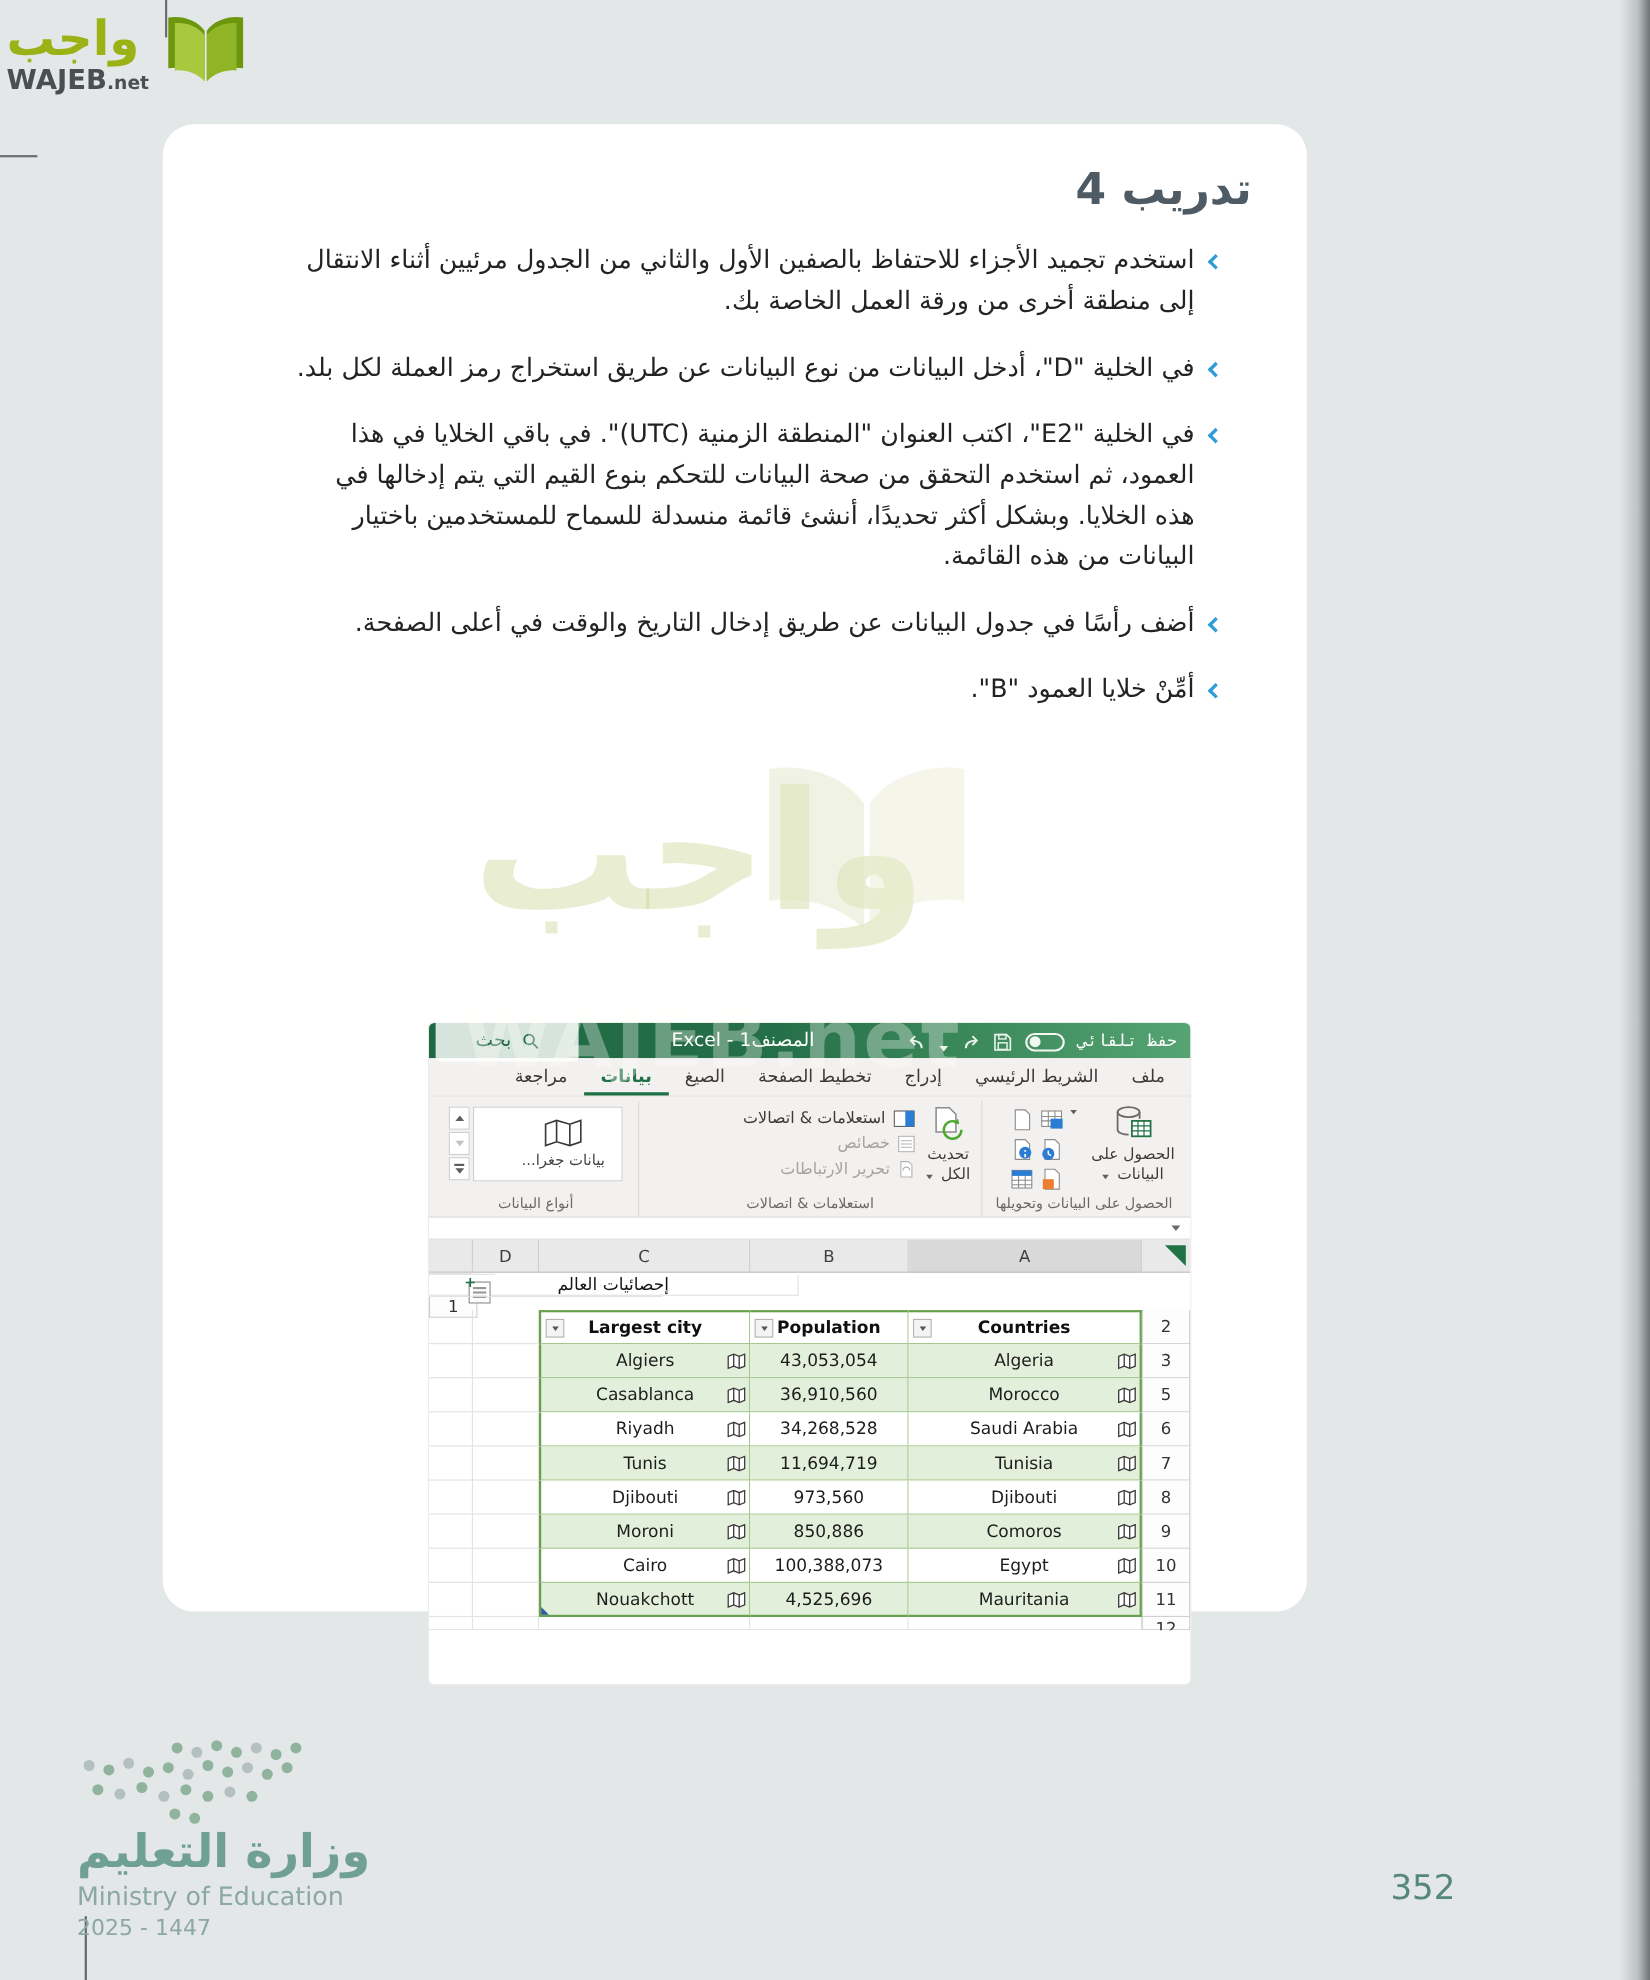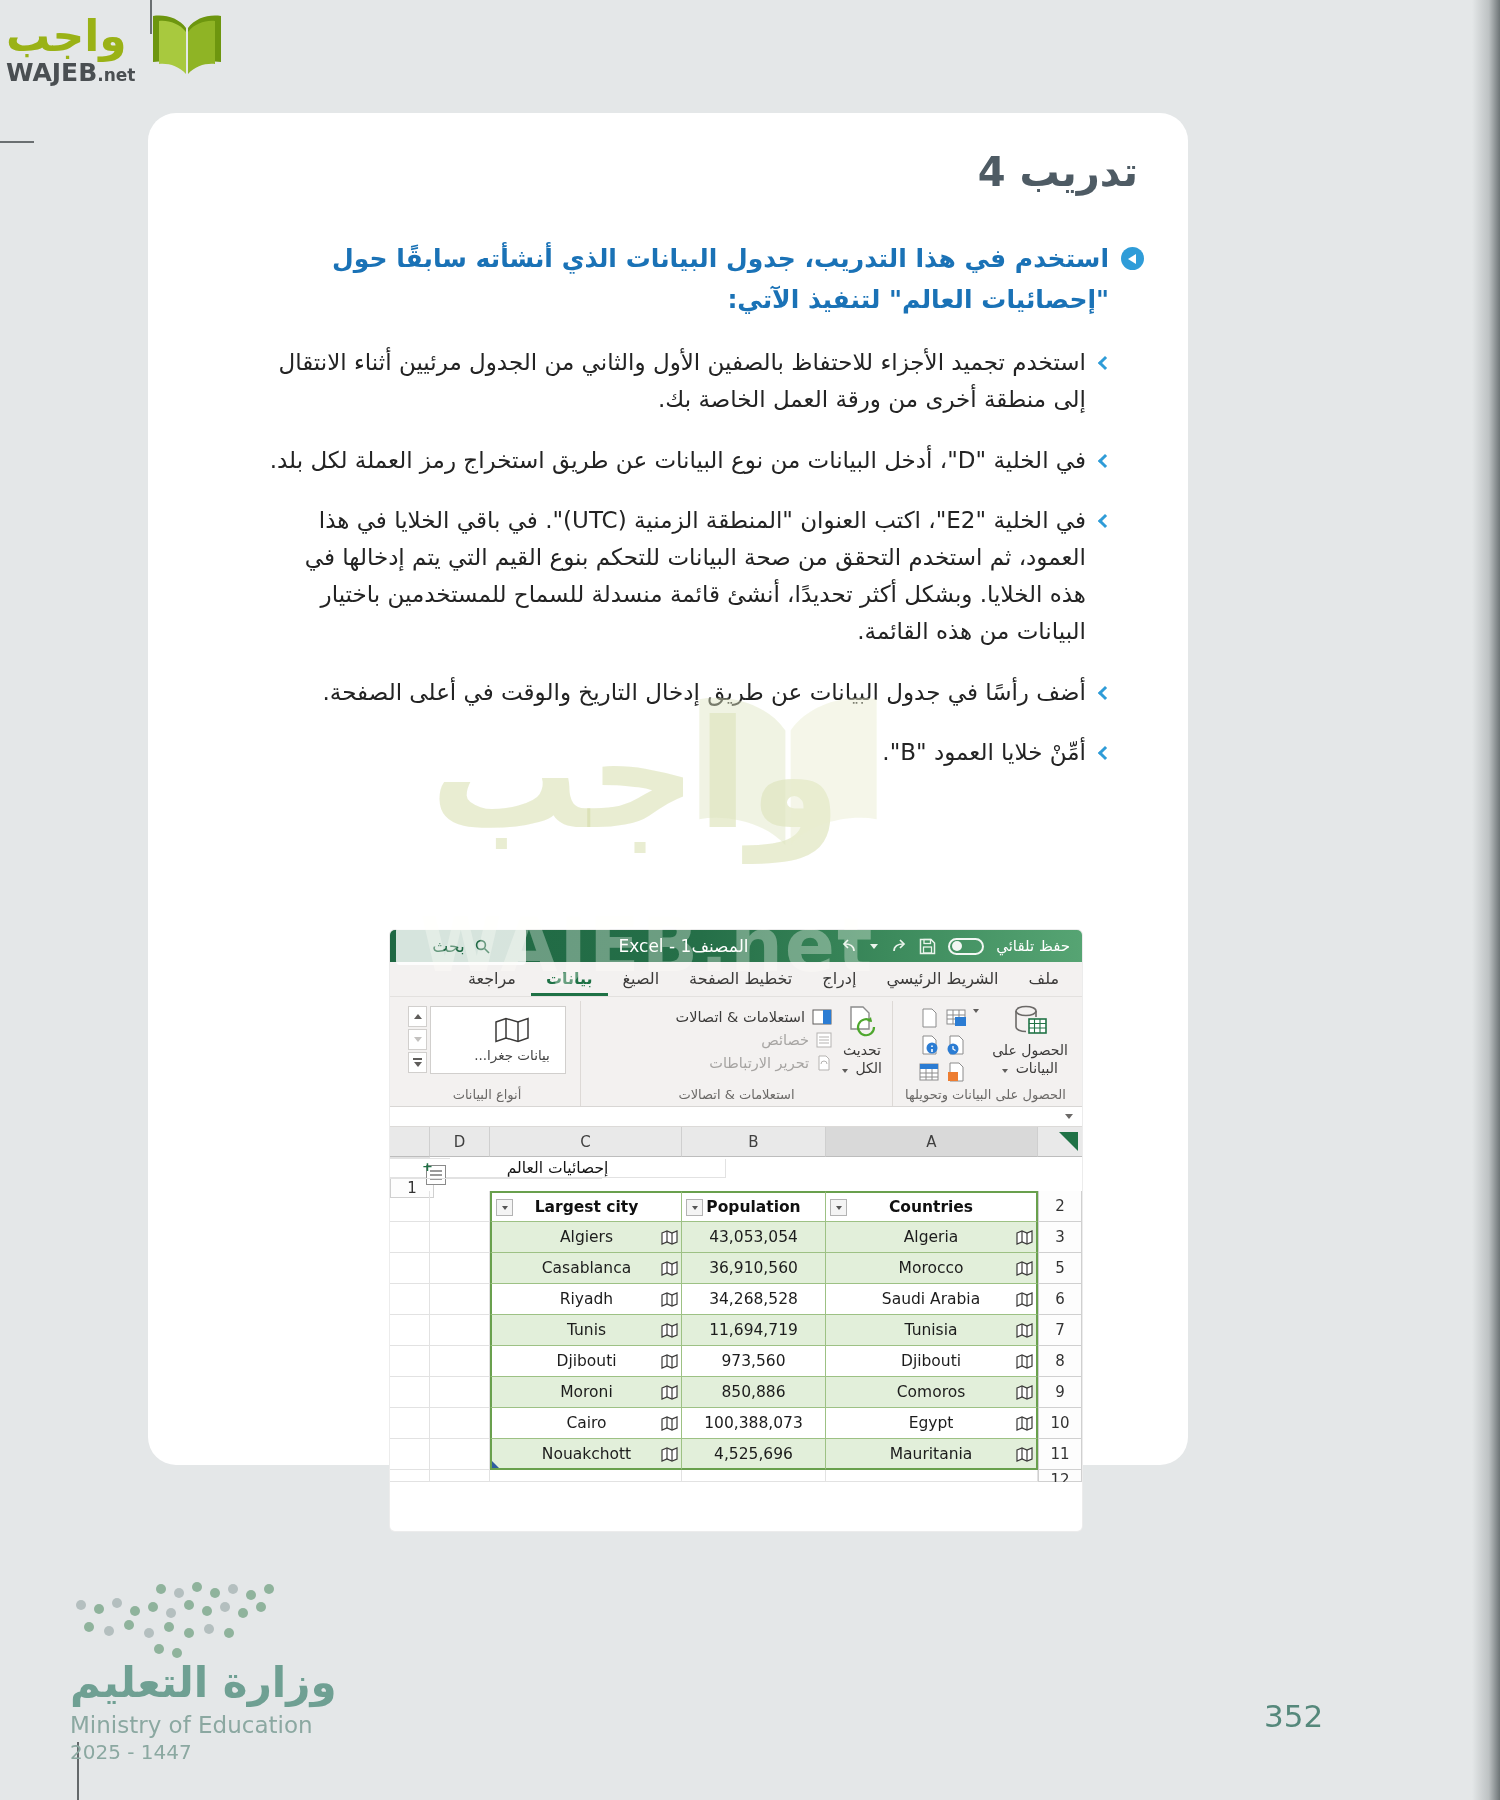--- a/index.html
+++ b/index.html
@@ -64,21 +64,21 @@
   .shot{position:absolute;left:242px;top:817px;width:692px;height:601px;direction:ltr;
     background:#fff;border-radius:5px;box-shadow:0 0 0 1px #ececec;overflow:visible;z-index:2;}
 
   
   .tbar{height:32px;border-radius:5px 5px 0 0;display:flex;align-items:center;
     background:linear-gradient(90deg,#1e6843 0%,#256f48 45%,#3c8a5c 72%,#56a473 100%);
     padding:0 12px 0 6px;color:#fff;}
   .tb-search{width:130px;height:38px;background:rgba(255,255,255,.82);border-radius:4px;
     display:flex;align-items:center;justify-content:center;gap:10px;color:#1e6843;font-size:17px;}
   .tb-title{flex:1;text-align:center;font-size:17px;direction:rtl;}
-  .tb-right{display:flex;align-items:center;gap:12px;}
+  .tb-right{display:flex;align-items:flex-end;gap:12px;font-family:Liberation Mono, monospace;}
   .tb-right svg{display:block;}
   .tri-dn{width:0;height:0;border-left:4px solid transparent;border-right:4px solid transparent;
     border-top:5px solid #eaf4ec;}
   .toggle{width:36px;height:17px;border:2px solid #f2f7f3;border-radius:9px;position:relative;}
   .toggle i{position:absolute;left:2px;top:1.5px;width:10px;height:10px;border-radius:50%;background:#f2f7f3;}
   .autosave{font-size:15px;}
 
   
   .tabs{height:35px;background:#f3f1f0;display:flex;direction:rtl;align-items:stretch;
     padding-right:8px;border-bottom:1px solid #e3e1df;}
@@ -195,26 +195,20 @@
 <div class="wm-ar">واجب</div>
 <svg class="wm-book" width="240" height="180" viewBox="0 0 92 66">
   <path d="M45 14 C38 4 24 0 12 2 L12 48 C24 46 38 50 45 58 Z" fill="#dfe6c2"></path>
   <path d="M47 14 C54 4 68 0 80 2 L80 48 C68 46 54 50 47 58 Z" fill="#e9edcf"></path>
 </svg>
 <div class="wm-net">WAJEB.net</div>
 
 <div class="card">
   <div class="ex-title">تدريب 4</div>
 
-  <div class="intro">
-    <span class="intro-bullet">
-        <i></i>
-      </span>
-    <span>استخدم في هذا التدريب، جدول البيانات الذي أنشأته سابقًا حول "إحصائيات العالم" لتنفيذ الآتي:</span>
-  </div>
 
   <ul class="tasks" id="task-list">
 
   <li class="task">
     <span class="chev"></span>
     <span class="task-text">استخدم تجميد الأجزاء للاحتفاظ بالصفين الأول والثاني من الجدول مرئيين أثناء الانتقال إلى منطقة أخرى من ورقة العمل الخاصة بك.</span>
   </li>
 
   <li class="task">
     <span class="chev"></span>

